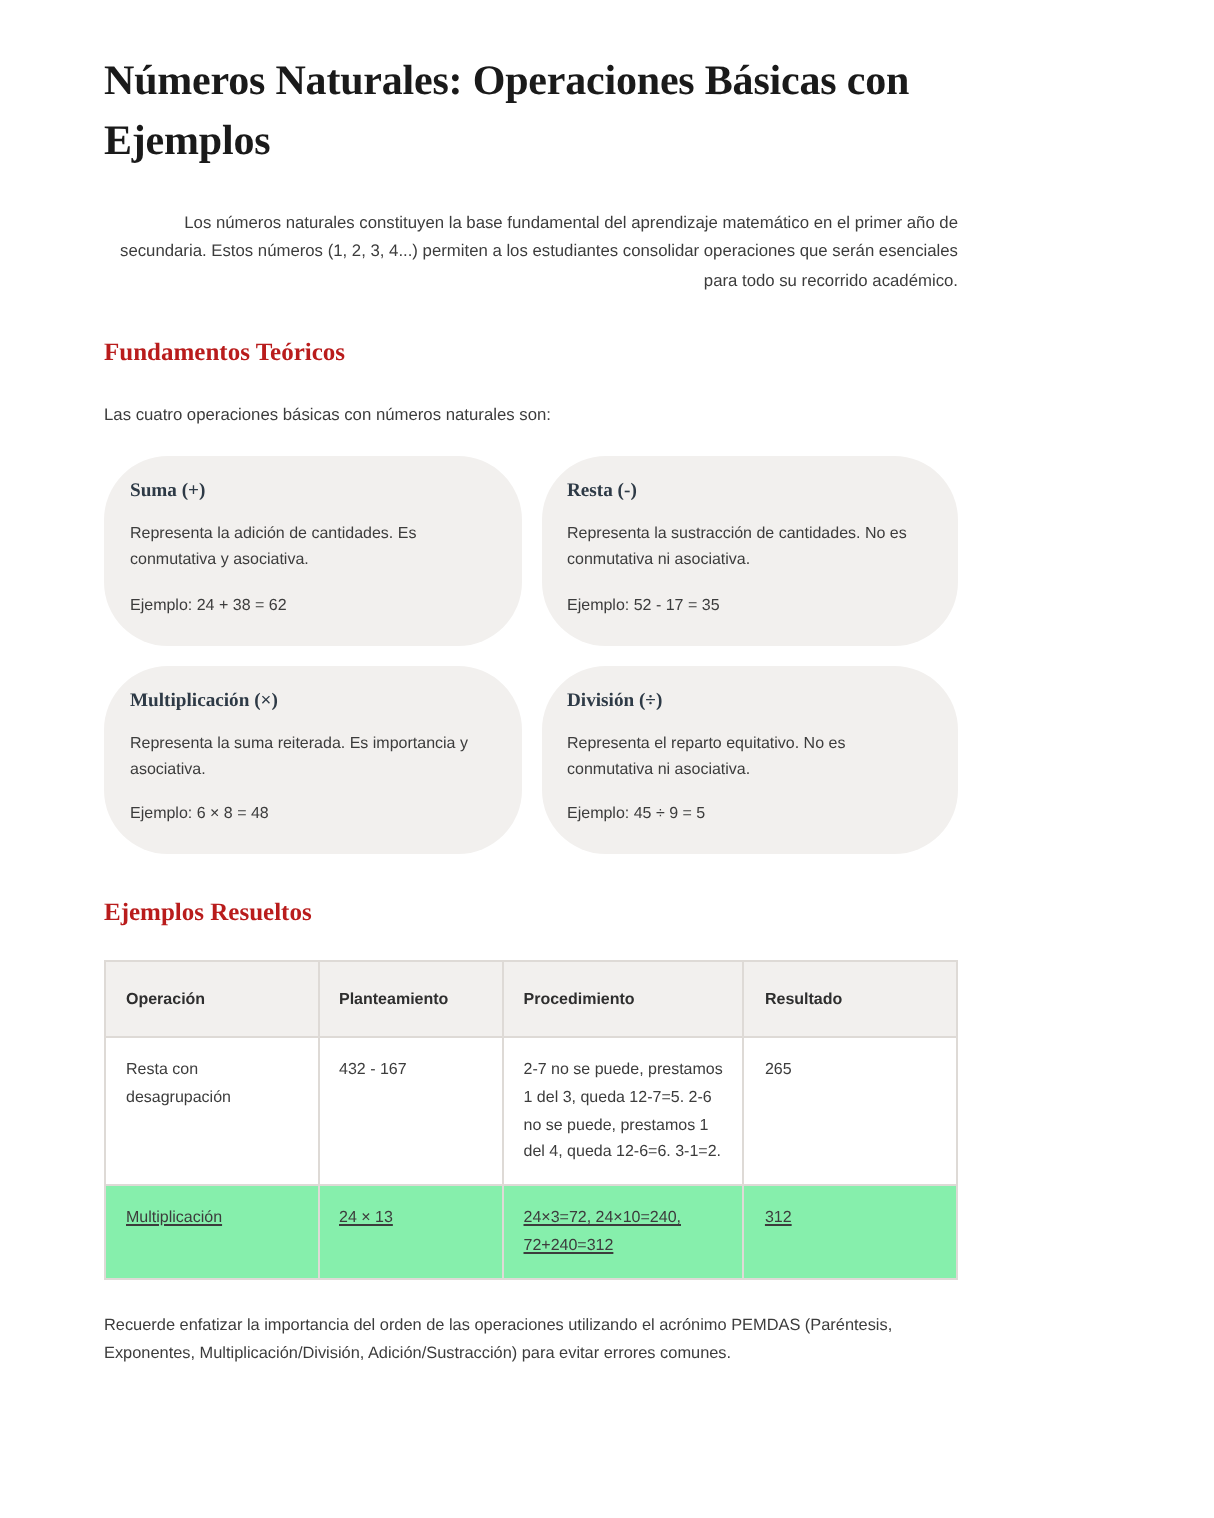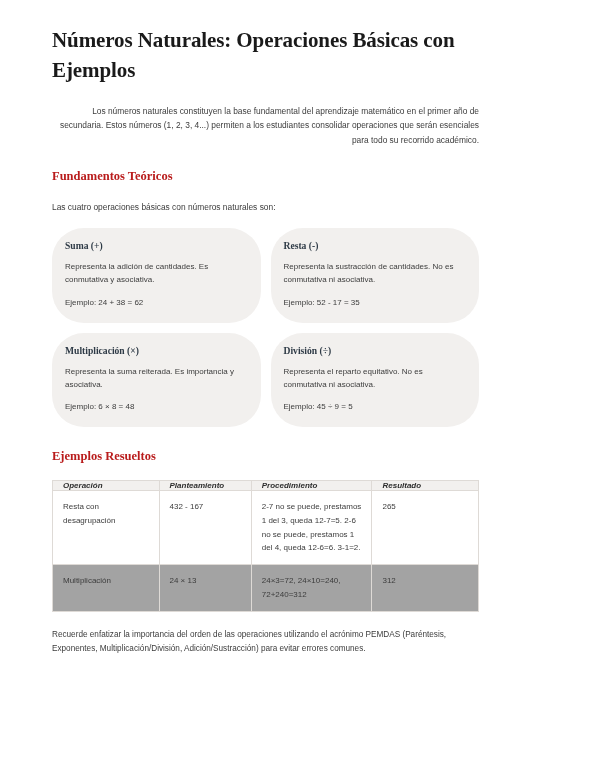--- a/index.html
+++ b/index.html
@@ -86,35 +86,35 @@
     border-collapse: collapse;
     table-layout: fixed;
     margin-bottom: 16px;
   }
   table.examples th {
     background: #f2f0ee;
     text-align: left;
     font-size: 8px;
     font-weight: bold;
     color: #2e2e2e;
-    padding: 0 10px;
+    padding: 14px 10px;
     border: 1px solid #dedad6;
     vertical-align: top;
-    font-style: italic;
   }
   table.examples td {
     font-size: 8px;
     line-height: 1.72;
     color: #3c3c3c;
     padding: 9px 10px;
     border: 1px solid #dedad6;
     vertical-align: top;
   }
   table.examples tr.shaded td {
-    background: #a3a3a3;
+    background: #86efac;
+    text-decoration: underline;
   }
   .col-1 { width: 25%; }
   .col-2 { width: 21%; }
   .col-3 { width: 29%; }
   .col-4 { width: 25%; }
   .footnote {
     font-size: 8.2px;
     line-height: 1.72;
     color: #3c3c3c;
     margin: 0;

